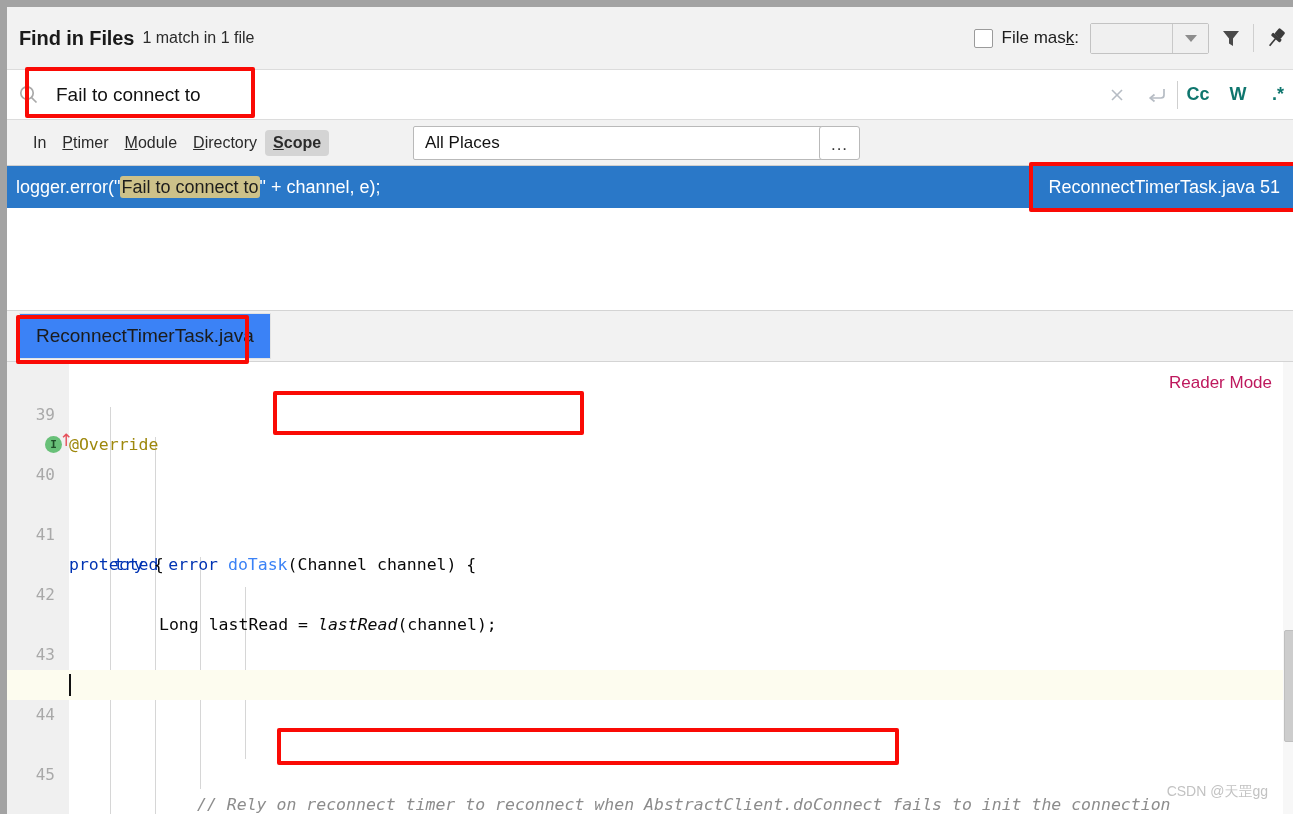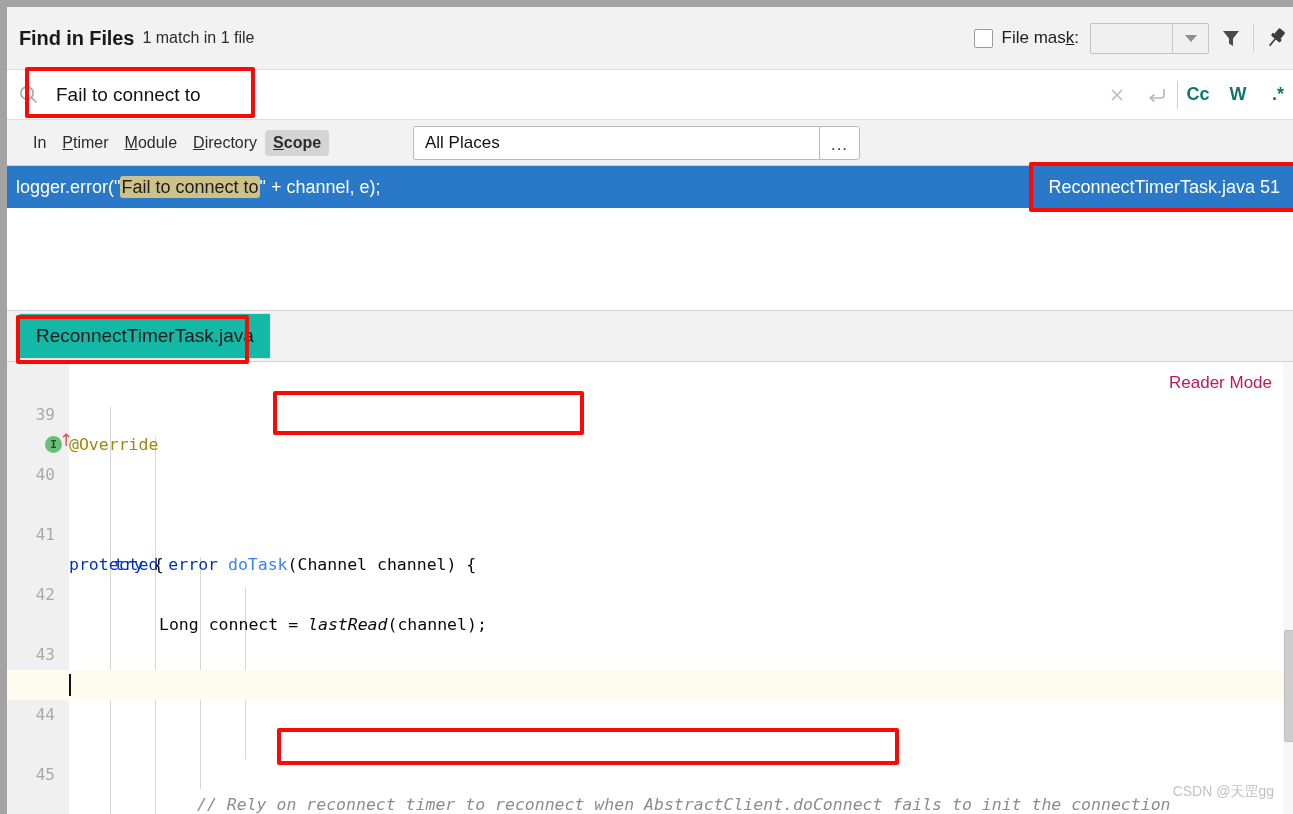--- a/index.html
+++ b/index.html
@@ -143,21 +143,21 @@
 
   
   .tabstrip {
     position: absolute; left: 0; top: 303px; width: 1291px; height: 52px;
     background: #f2f2f2; border-top: 1px solid #d4d4d4;
     border-bottom: 1px solid #d4d4d4;
     display: flex; align-items: center;
   }
   .filetab {
     margin-left: 12px; height: 46px; padding: 0 16px;
-    background: #14b8a6; border: 1px solid #e3e3e3;
+    background: #3b82f6; border: 1px solid #e3e3e3;
     display: flex; align-items: center;
     font-size: 19px; color: #1b1b1b;
   }
 
   
   .editor {
     position: absolute; left: 0; top: 355px; width: 1291px; height: 457px;
     background: #ffffff; overflow: hidden;
   }
   .gutter-bg {
@@ -212,21 +212,21 @@
     position: absolute; right: 0; top: 0; width: 15px; height: 457px;
     background: #f7f7f7;
   }
   .vscroll-thumb {
     position: absolute; right: 1px; top: 268px; width: 13px; height: 112px;
     background: #cdcdcd; border: 1px solid #bfbfbf; border-radius: 2px;
   }
 
   
   .watermark {
-    position: absolute; right: 12px; bottom: 6px;
+    position: absolute; right: 18px; bottom: 6px;
     font-size: 14px; color: #c2c2c2;
   }
 
   
   .redbox {
     position: absolute; border: 4px solid #fa0a05; pointer-events: none;
     border-radius: 2px;
   }
 </style>
 </head>
@@ -342,21 +342,21 @@
       <span class="ctext"><span class="k">protected error </span><span class="fn">doTask</span><span class="pl">(Channel channel) {</span></span>
     </div>
 
     <div class="code-line" style="top:68px">
       <span class="lnum">41</span>
       <span class="ctext" style="left:107px"><span class="k">try</span><span class="pl"> {</span></span>
     </div>
 
     <div class="code-line" style="top:98px">
       <span class="lnum">42</span>
-      <span class="ctext" style="left:152px"><span class="pl">Long connect = </span><span class="it">lastRead</span><span class="pl">(channel);</span></span>
+      <span class="ctext" style="left:152px"><span class="pl">Long lastRead = </span><span class="it">lastRead</span><span class="pl">(channel);</span></span>
     </div>
 
     <div class="code-line" style="top:128px">
       <span class="lnum">43</span>
       <span class="ctext" style="left:152px"><span class="pl">Long now = </span><span class="it">now</span><span class="pl">();</span></span>
     </div>
 
     <div class="code-line cur" style="top:158px">
       <span class="lnum">44</span>
       <span class="cursor-bar"></span>

